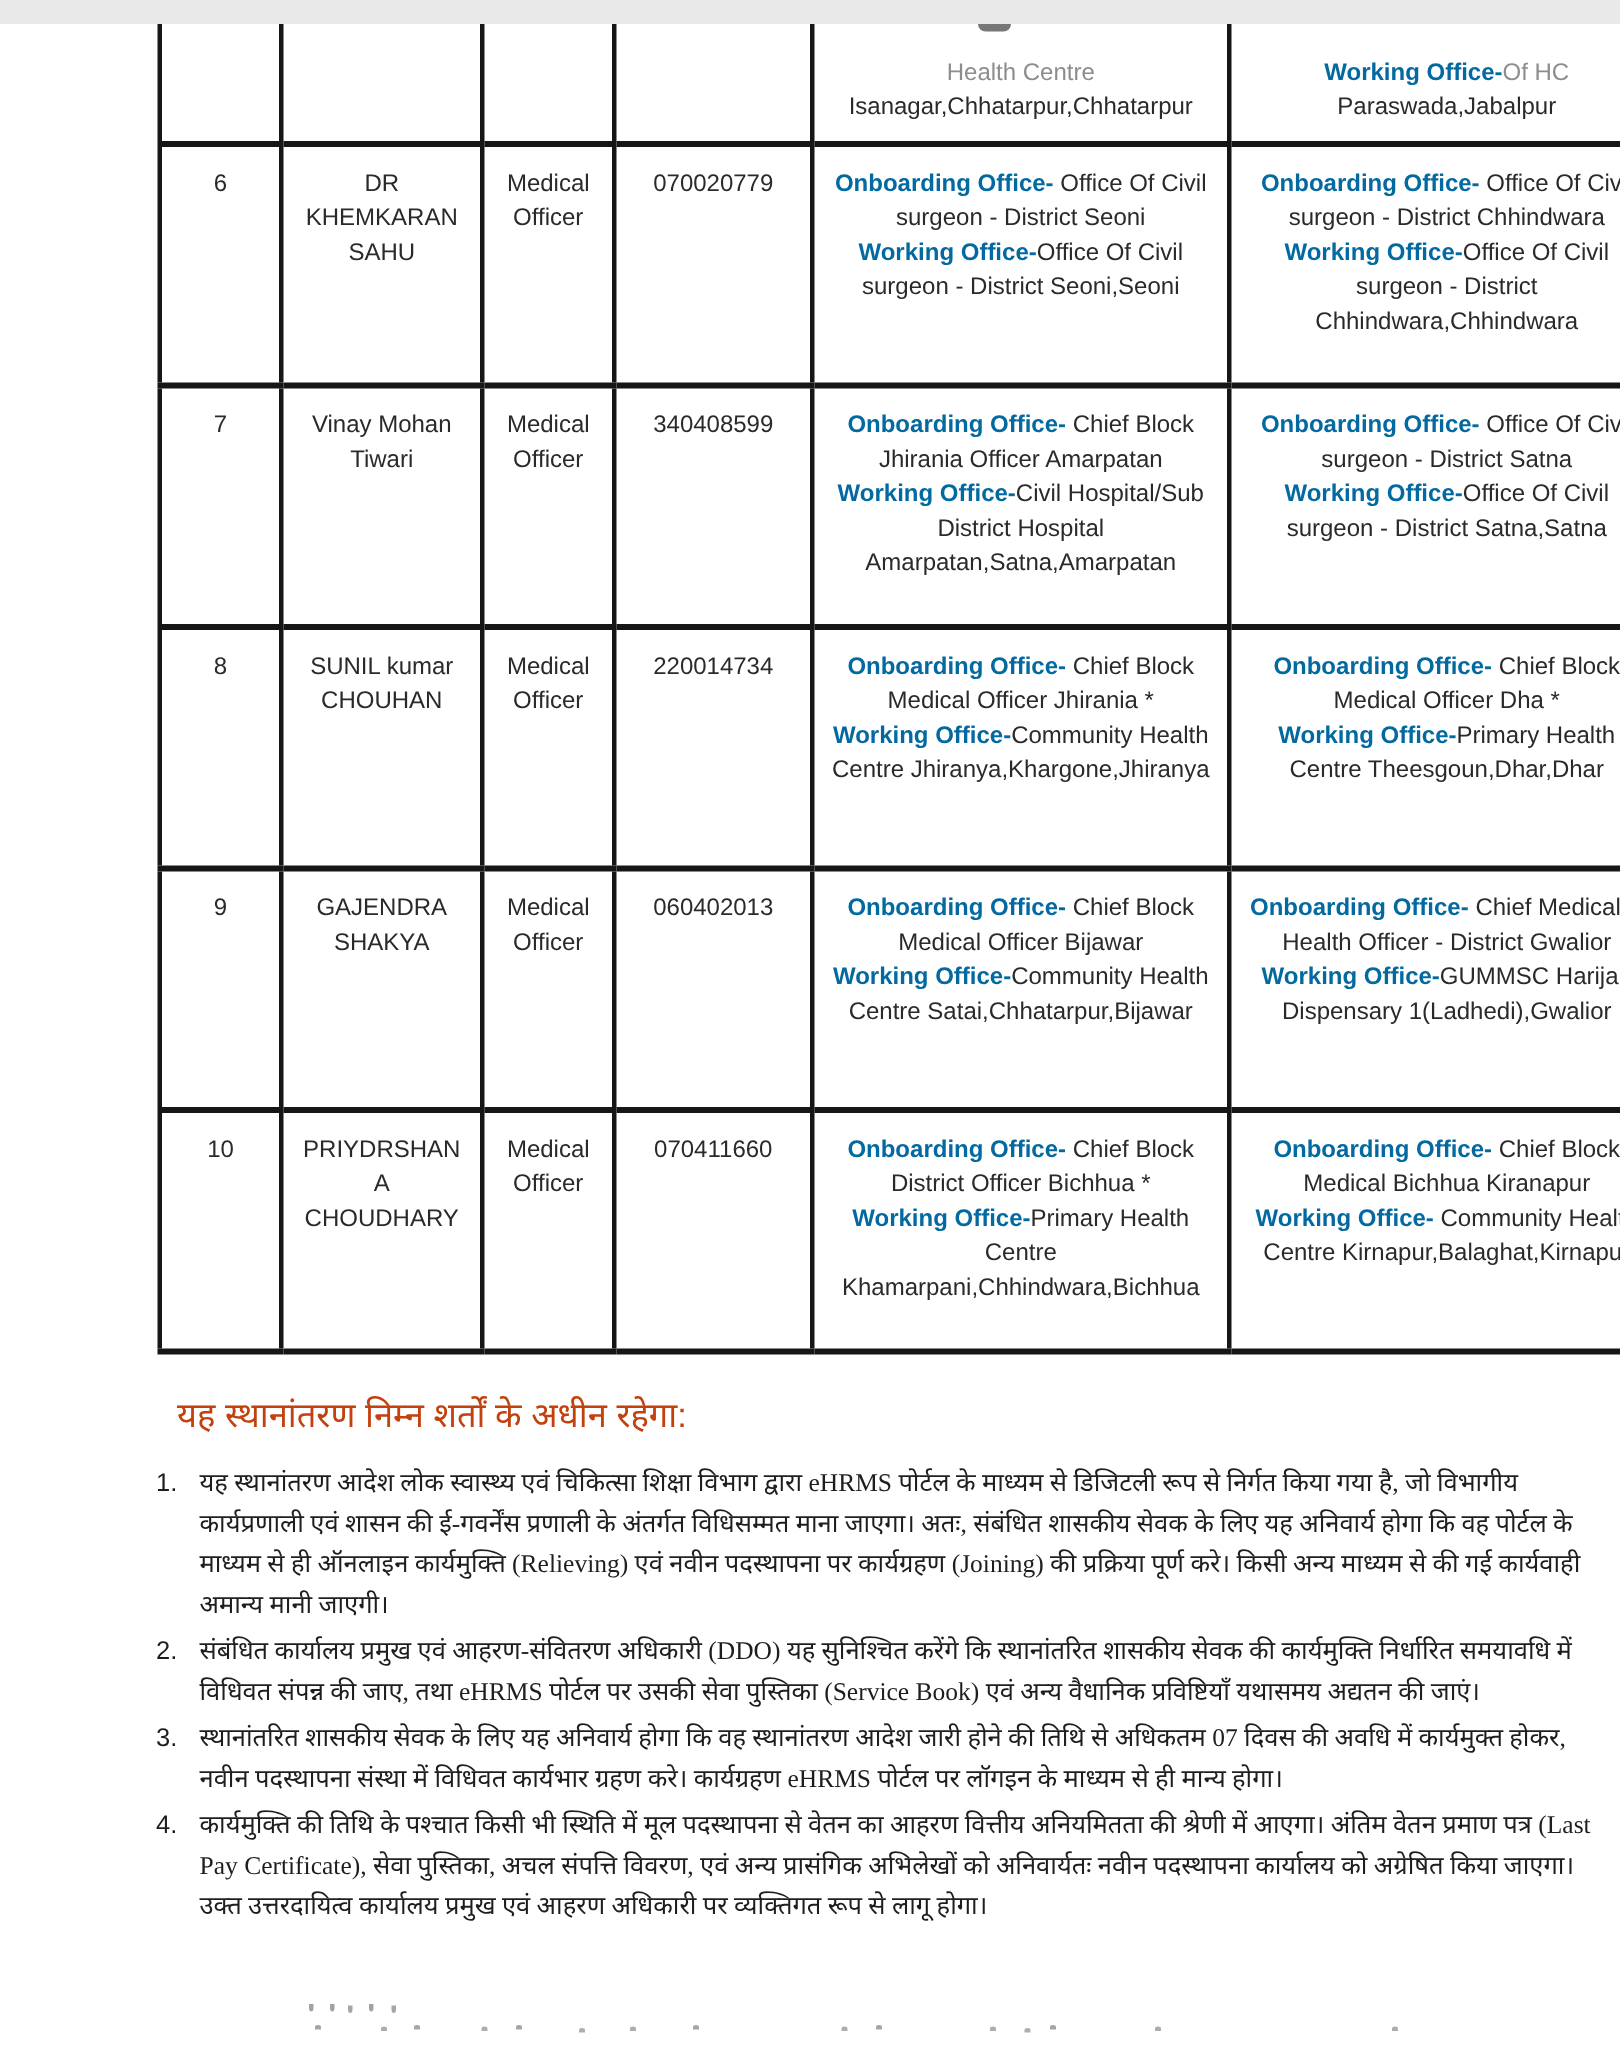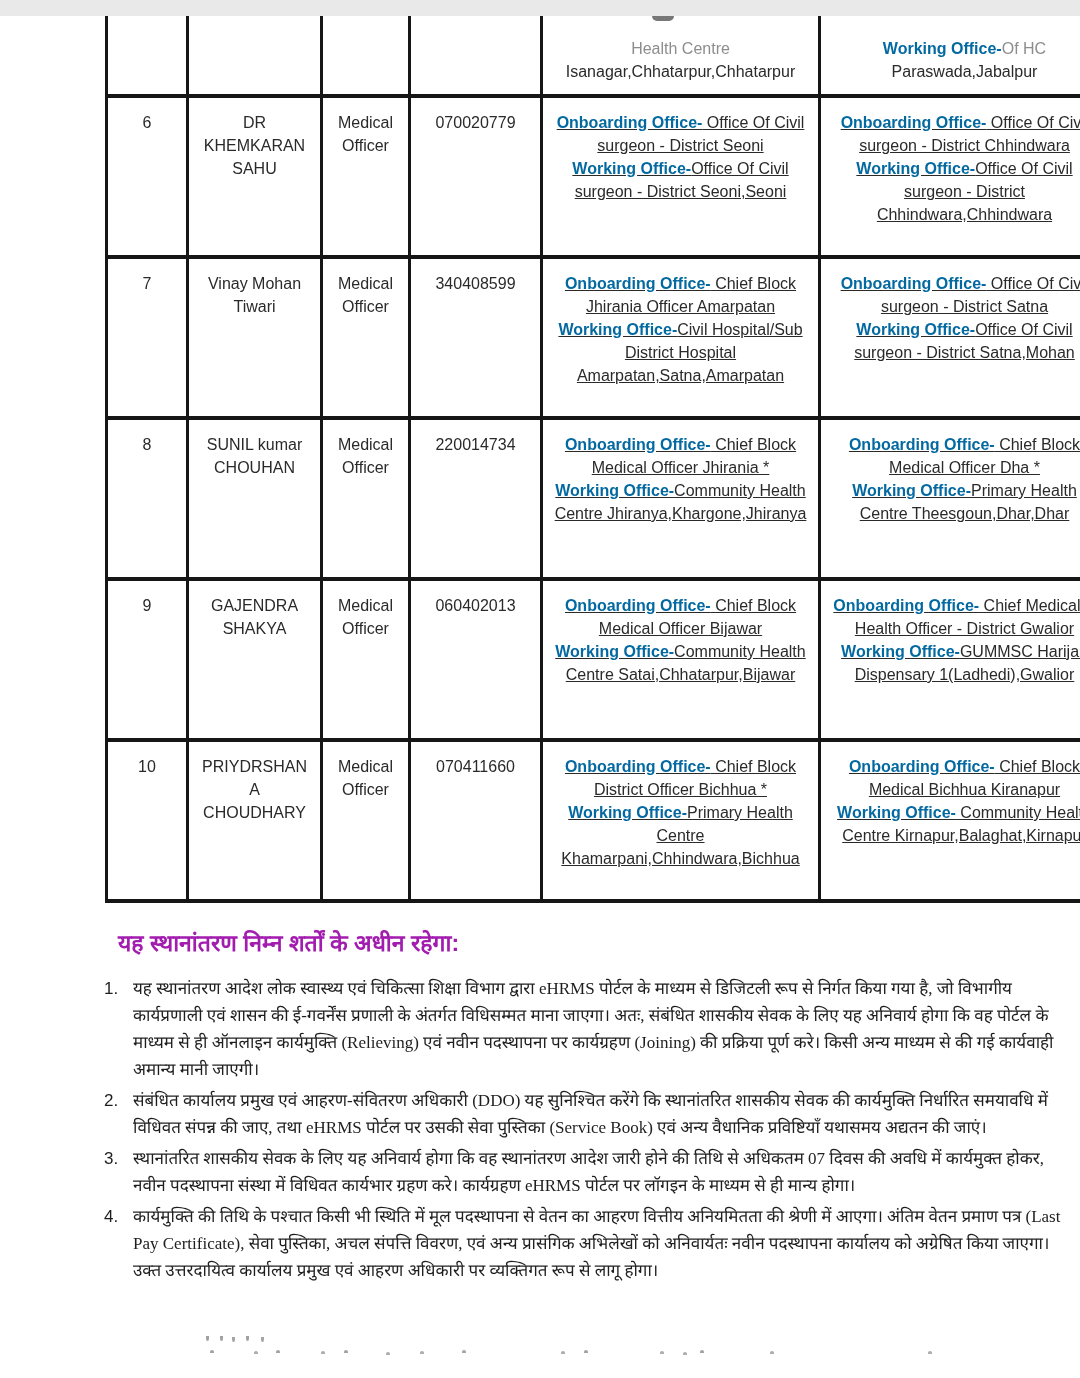--- a/index.html
+++ b/index.html
@@ -27,43 +27,43 @@
     text-align:center;
     padding:13px 8px 10px 8px;
     font-size:16px;
     line-height:23px;
     color:#2a2a2a;
     overflow:hidden;
     word-wrap:break-word;
   }
   table.transfer tr.data-row{height:161px;}
   table.transfer td b{font-weight:700;color:#0369a1;}
-  table.transfer td p{margin:0;text-decoration:underline;}
+  table.transfer td p{margin:0;}
   
   tr.partial-row{height:80px;}
   tr.partial-row td{
     border-top:none;
     vertical-align:bottom;
     padding-bottom:11px;
     line-height:23px;
   }
   .fade{color:#8d8d8d;}
   .fade b{color:#777777;}
   
   .conditions{
     position:absolute;
     left:104px;top:910px;
     width:958px;
     color:#1e1e1e;
   }
   .conditions h2{
     font-size:23px;
-    font-weight:700;
+    font-weight:400;
     margin:0 0 17px 14px;
-    color:#a21caf;
+    color:#c2410c;
   }
   .cond-item{
     display:flex;
     gap:7px;
     font-size:17px;
     line-height:27px;
     margin-bottom:4px;
   }
   .cond-item .num{flex:none;width:22px;text-align:left;}
   .cond-text{flex:1;font-family:Liberation Serif, serif;}
@@ -154,21 +154,21 @@
           <td>7</td>
           <td>Vinay Mohan Tiwari</td>
           <td>Medical Officer</td>
           <td>340408599</td>
           <td class="office">
             <p><b>Onboarding Office-</b><span> Chief Block Jhirania Officer Amarpatan</span></p>
             <p><b>Working Office-</b><span>Civil Hospital/Sub District Hospital Amarpatan,Satna,Amarpatan</span></p>
           </td>
           <td class="office">
             <p><b>Onboarding Office-</b><span> Office Of Civil surgeon - District Satna</span></p>
-            <p><b>Working Office-</b><span>Office Of Civil surgeon - District Satna,Mohan</span></p>
+            <p><b>Working Office-</b><span>Office Of Civil surgeon - District Satna,Satna</span></p>
           </td>
         </tr>
         <tr class="data-row">
           <td>8</td>
           <td>SUNIL kumar CHOUHAN</td>
           <td>Medical Officer</td>
           <td>220014734</td>
           <td class="office">
             <p><b>Onboarding Office-</b><span> Chief Block Medical Officer Jhirania *</span></p>
             <p><b>Working Office-</b><span>Community Health Centre Jhiranya,Khargone,Jhiranya</span></p>

